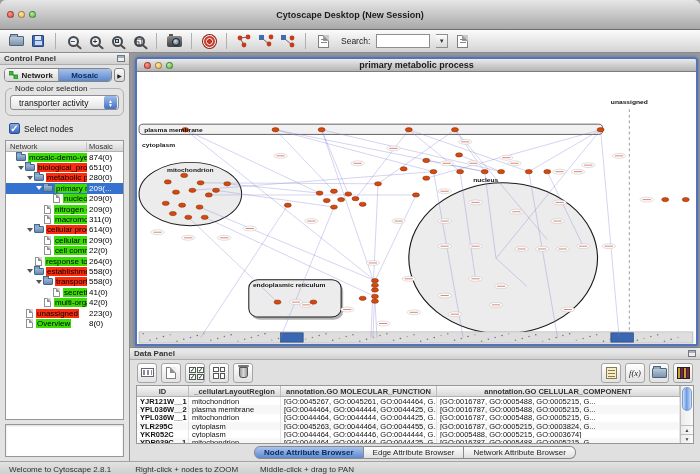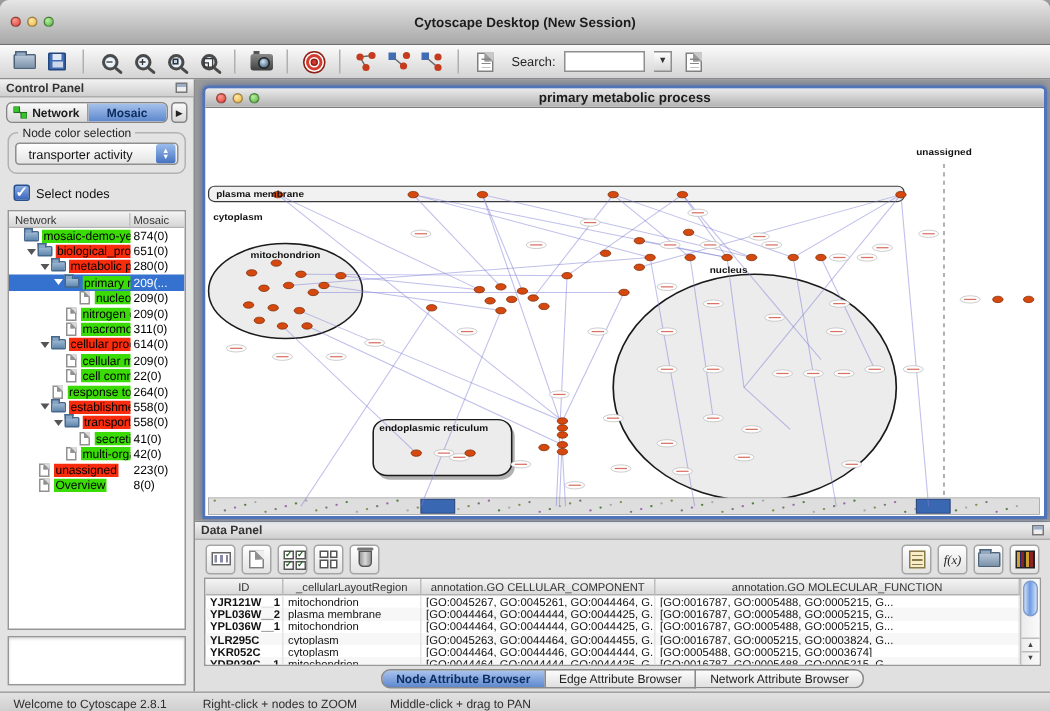--- a/index.html
+++ b/index.html
@@ -106,21 +106,21 @@
   .i-notepad{width:11px;height:12px;background:#f7edc8;border:1px solid #8a7b4a;position:relative;}
   .i-notepad::before{content:"";position:absolute;left:1px;top:2px;width:7px;height:7px;background:repeating-linear-gradient(#8a7b4a 0 1px,transparent 1px 3px);}
   .i-fx{font-size:8.5px;font-style:italic;font-family:"Liberation Serif",serif;color:#222;}
   .i-darkgrid{width:13px;height:12px;background:#222;position:relative;}
   .i-darkgrid::before{content:"";position:absolute;inset:1px;background:repeating-linear-gradient(90deg,#e0b030 0 2px,#227 2px 3px,#922 3px 5px,transparent 5px 6px);opacity:.9;}
 
   .dp-tablebox{flex:1;min-height:0;margin:0 6px;background:#fff;border:1px solid #979797;display:flex;}
   .dp-table{flex:1;min-width:0;display:flex;flex-direction:column;overflow:hidden;}
   .dtr{display:grid;grid-template-columns:52px 92px 156px 1fr;flex:none;}
   .dtr.head{height:11px;background:linear-gradient(#f5f5f5,#d9d9d9);border-bottom:1px solid #b0b0b0;}
-  .dtr.head .cell{justify-content:center;font-weight:normal;color:#333;border-right:1px solid #bdbdbd;}
+  .dtr.head .cell{justify-content:center;font-weight:bold;color:#333;border-right:1px solid #bdbdbd;}
   .dtr.body{height:8.3px;}
   .dtr.body:nth-child(odd){background:#f7f7f7;}
   .cell{font-size:7.5px;display:flex;align-items:center;padding:0 3px;white-space:nowrap;overflow:hidden;color:#111;border-right:1px solid #e4e4e4;}
   .cell.id{font-weight:bold;}
   .dp-scroll{width:13px;flex:none;border-left:1px solid #bdbdbd;background:linear-gradient(90deg,#ececec,#fafafa);position:relative;}
   .dp-thumb{position:absolute;top:1px;left:1px;width:10px;height:24px;border-radius:5px;background:linear-gradient(90deg,#cfe0f7,#6d99e2 45%,#cfe0f7);border:1px solid #7d9cd0;}
   .dp-sbtns{position:absolute;bottom:0;left:0;right:0;height:18px;display:flex;flex-direction:column;}
   .dp-sbtn{flex:1;border-top:1px solid #bdbdbd;display:flex;align-items:center;justify-content:center;font-size:5px;color:#444;}
 
   .dp-tabs{height:17px;flex:none;display:flex;align-items:center;justify-content:center;}
@@ -738,22 +738,22 @@
             </div>
           <div class="dp-btn">
               <span class="i-darkgrid"></span>
             </div>
         </div>
         <div class="dp-tablebox">
           <div class="dp-table" id="dp-table">
               <div class="dtr head">
                 <div class="cell">ID</div>
                 <div class="cell">_cellularLayoutRegion</div>
+                <div class="cell">annotation.GO MOLECULAR_FUNCTION</div>
                 <div class="cell">annotation.GO CELLULAR_COMPONENT</div>
-                <div class="cell">annotation.GO MOLECULAR_FUNCTION</div>
               </div>
               <div class="dtr body">
                 <div class="cell id">YJR121W__1</div>
                 <div class="cell">mitochondrion</div>
                 <div class="cell">[GO:0045267, GO:0045261, GO:0044464, G...</div>
                 <div class="cell">[GO:0016787, GO:0005488, GO:0005215, G...</div>
               </div>
               <div class="dtr body">
                 <div class="cell id">YPL036W__2</div>
                 <div class="cell">plasma membrane</div>

